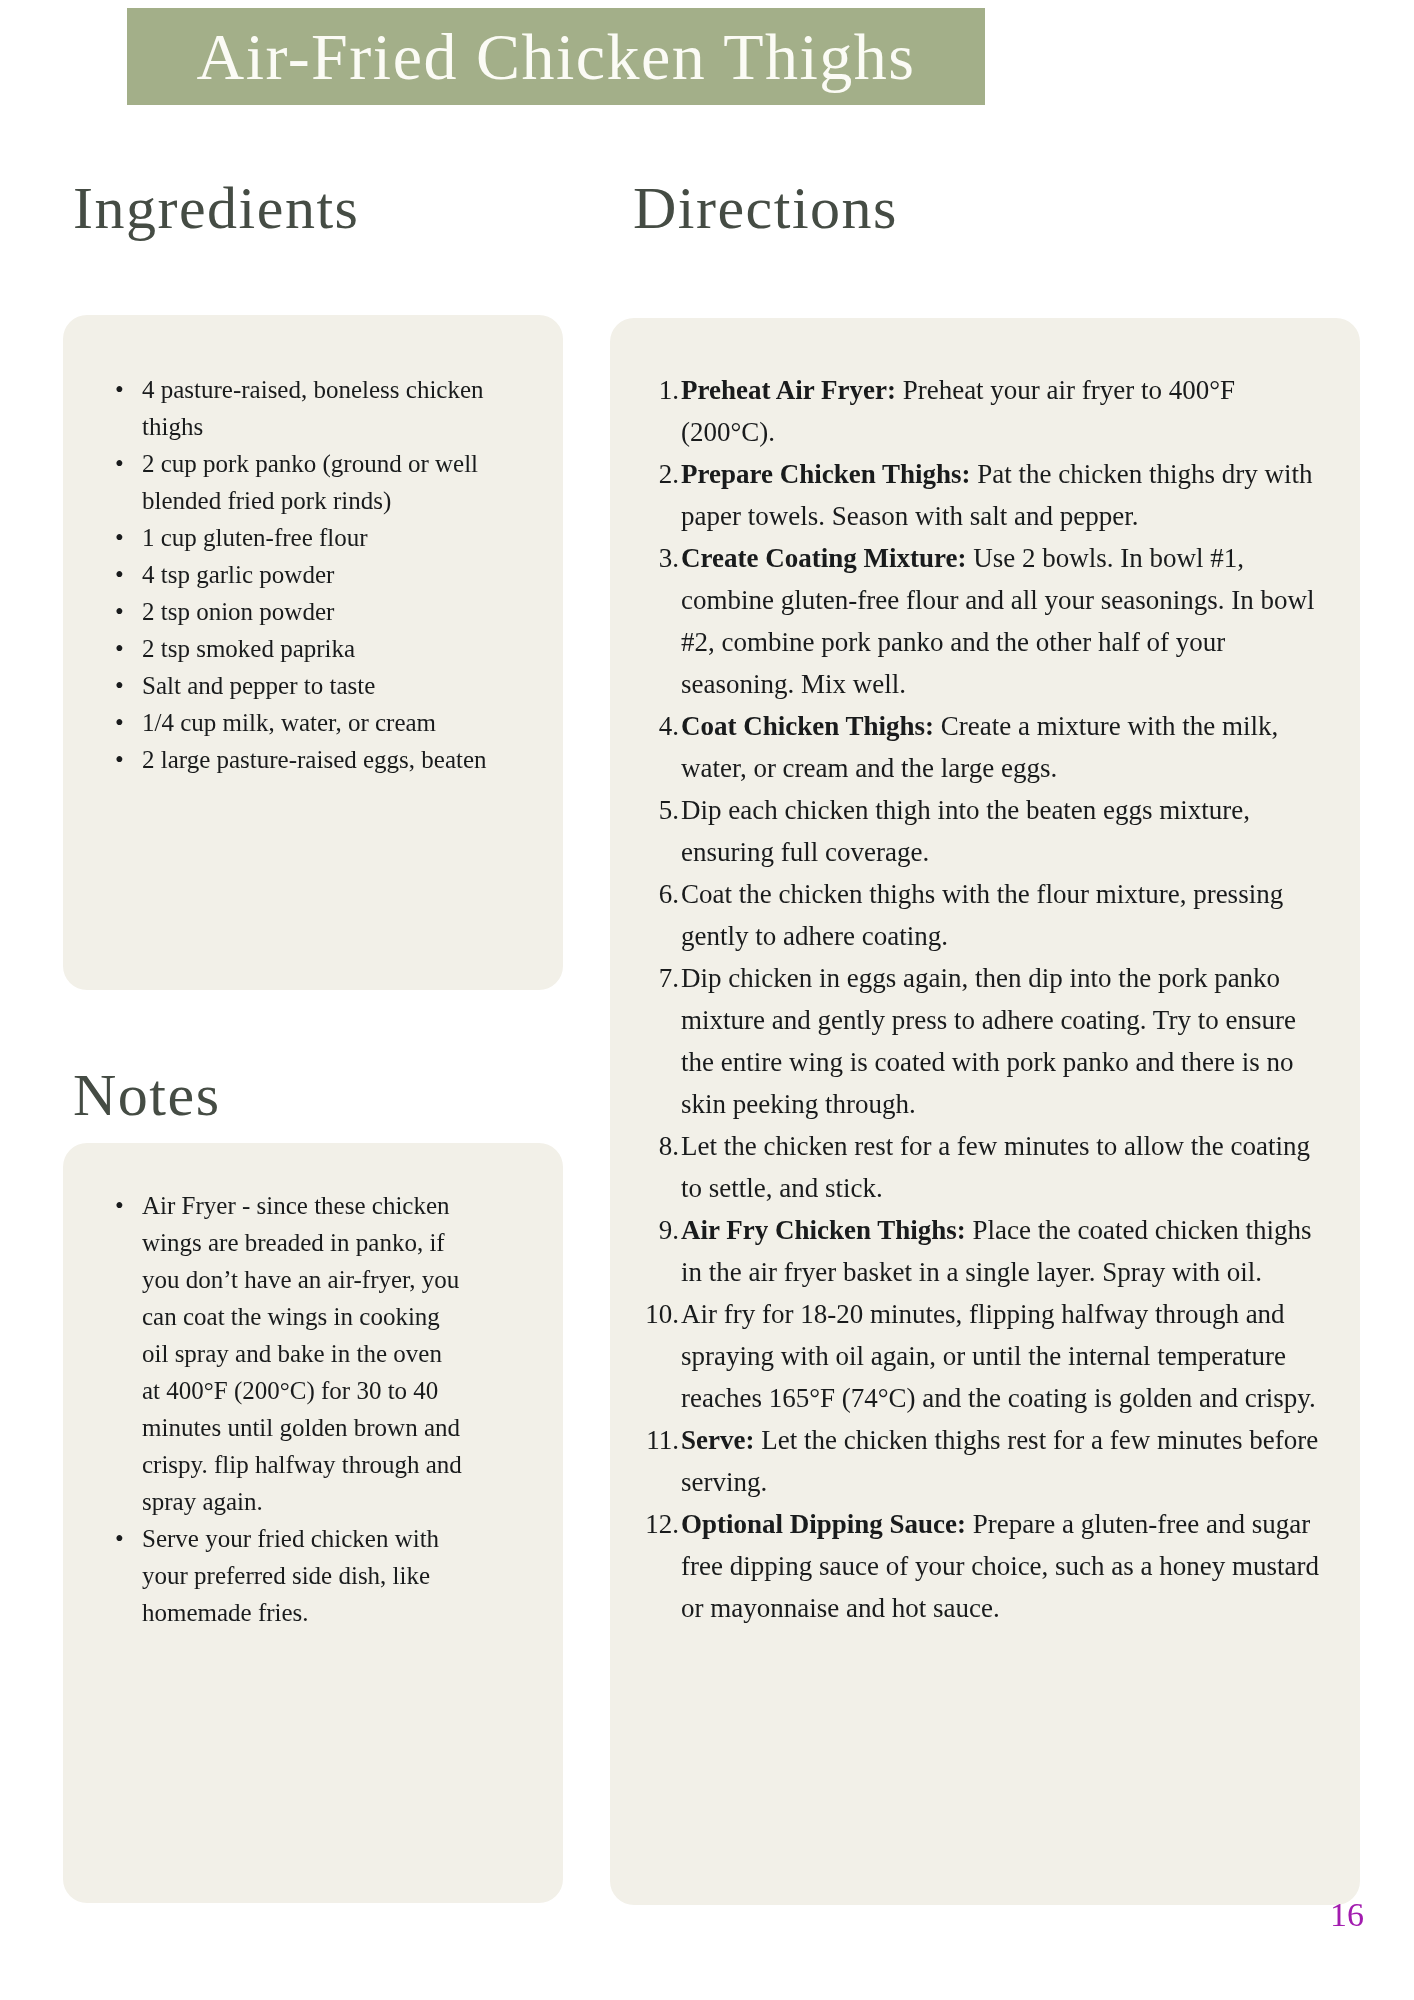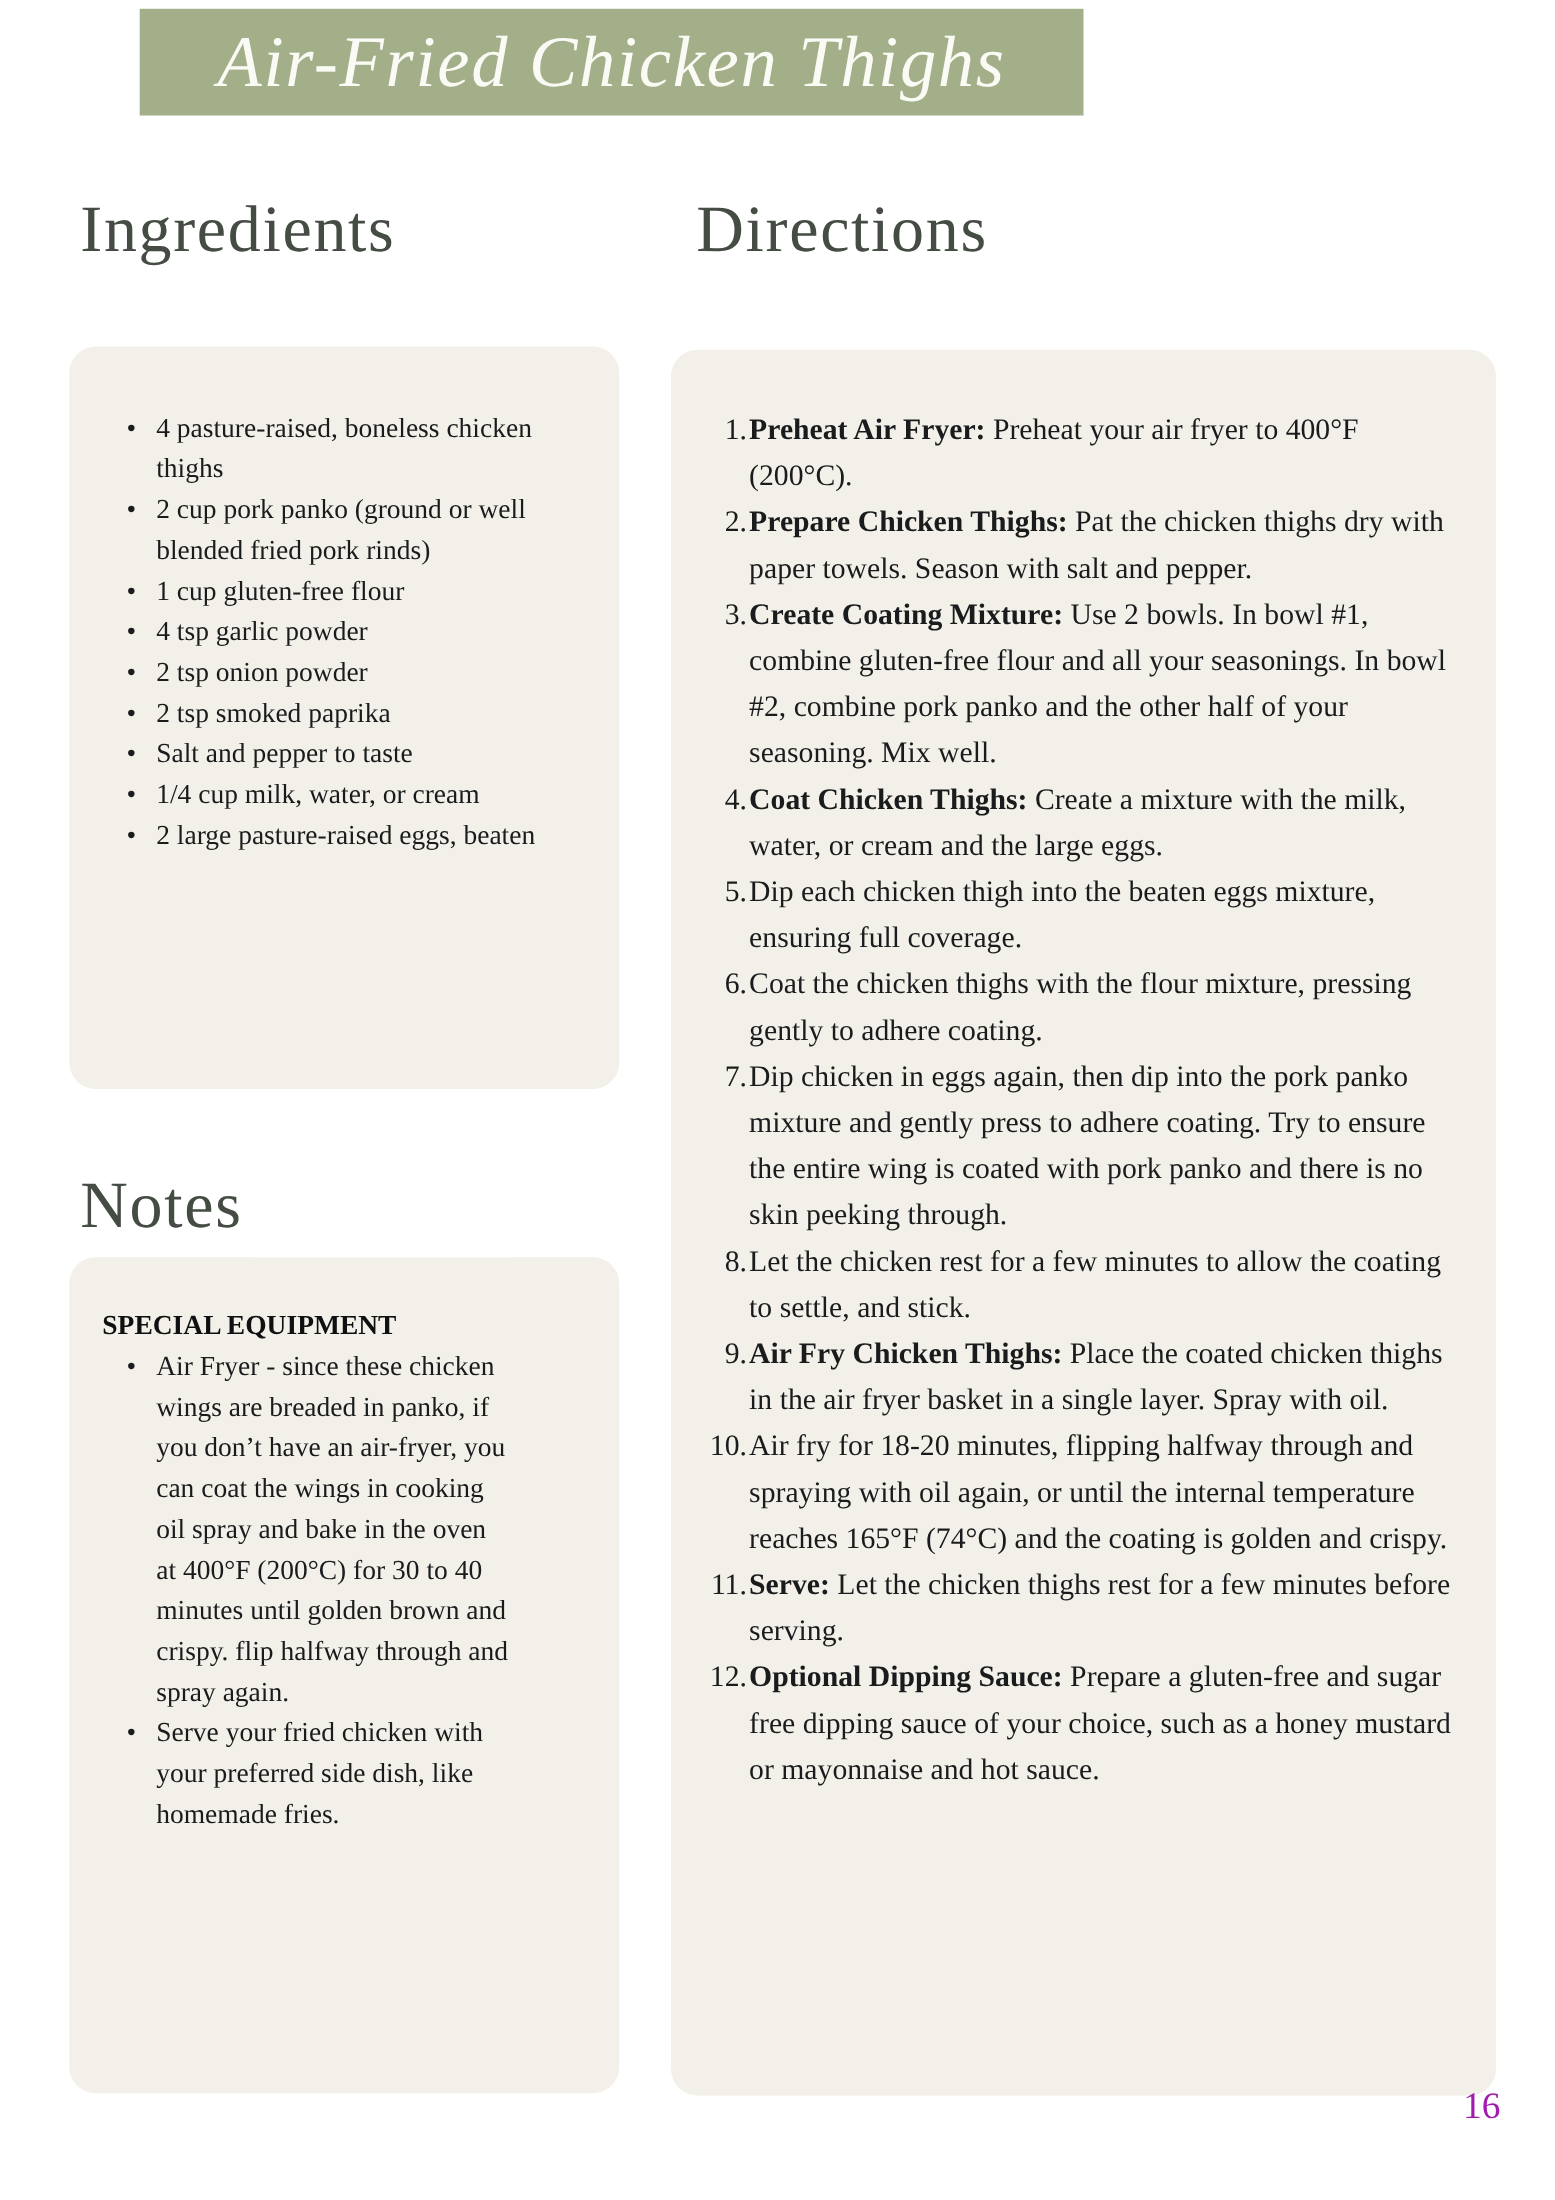--- a/index.html
+++ b/index.html
@@ -10,21 +10,21 @@
     --title-color:#fbfbf5;
   }
   *{margin:0;padding:0;box-sizing:border-box;}
   html,body{background:#ffffff;}
   body{font-family:"Liberation Serif","DejaVu Serif",serif;color:var(--body-color);}
   .page{position:relative;width:1414px;height:2000px;background:#ffffff;overflow:hidden;}
 
   .header-band{
     position:absolute;left:127px;top:8px;width:858px;height:97px;
     background:var(--header-bg);
-    display:flex;align-items:center;justify-content:center;font-style:italic;
+    display:flex;align-items:center;justify-content:center;
   }
   .header-band h1{
     font-size:66px;font-weight:400;color:var(--title-color);
     letter-spacing:1.5px;white-space:nowrap;
   }
 
   h2.section-heading{
     position:absolute;font-size:60px;font-weight:400;color:var(--heading-color);
     letter-spacing:1.5px;line-height:1;white-space:nowrap;
   }
@@ -94,21 +94,20 @@
         <li>2 tsp onion powder</li>
         <li>2 tsp smoked paprika</li>
         <li>Salt and pepper to taste</li>
         <li>1/4 cup milk, water, or cream</li>
         <li>2 large pasture-raised eggs, beaten</li>
       </ul>
   </div>
 
   <div class="box" id="notes-box">
     <div id="notes-content">
-        <div class="note-title">SPECIAL EQUIPMENT</div>
         <ul class="bullets">
           <li>Air Fryer - since these chicken wings are breaded in panko, if you don’t have an air-fryer, you can coat the wings in cooking oil spray and bake in the oven at 400°F (200°C) for 30 to 40 minutes until golden brown and crispy. flip halfway through and spray again.</li>
         </ul>
         <ul class="bullets">
           <li>Serve your fried chicken with your preferred side dish, like homemade fries.</li>
         </ul>
       </div>
   </div>
 
   <div class="box" id="directions-box">

